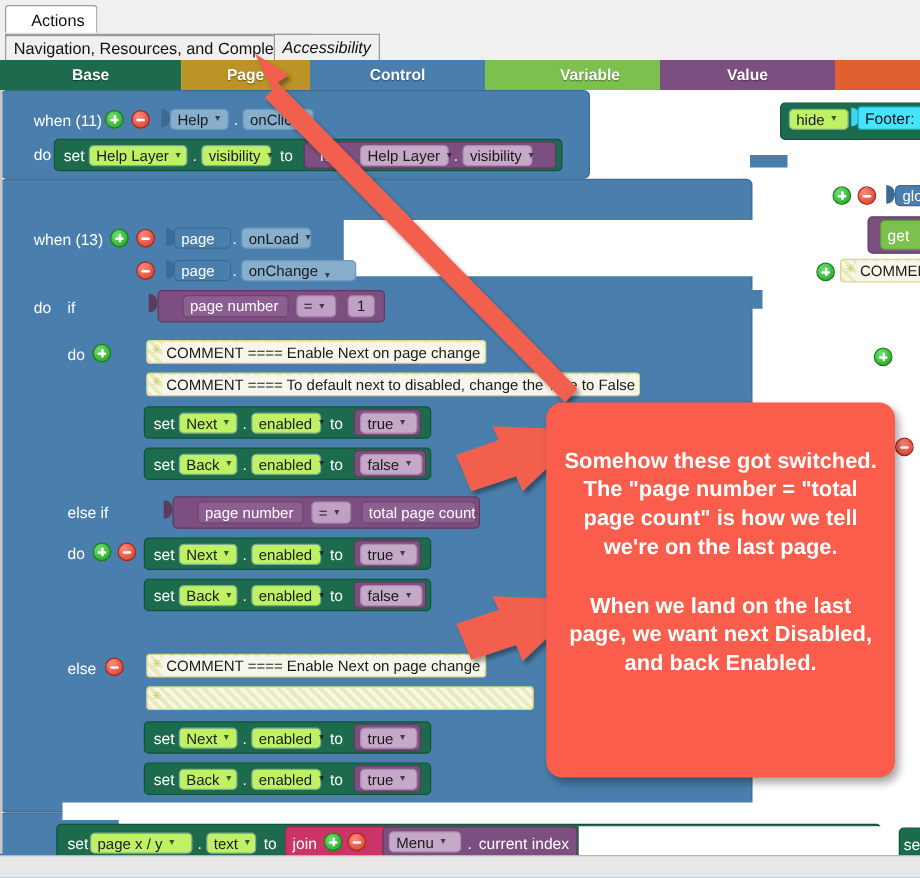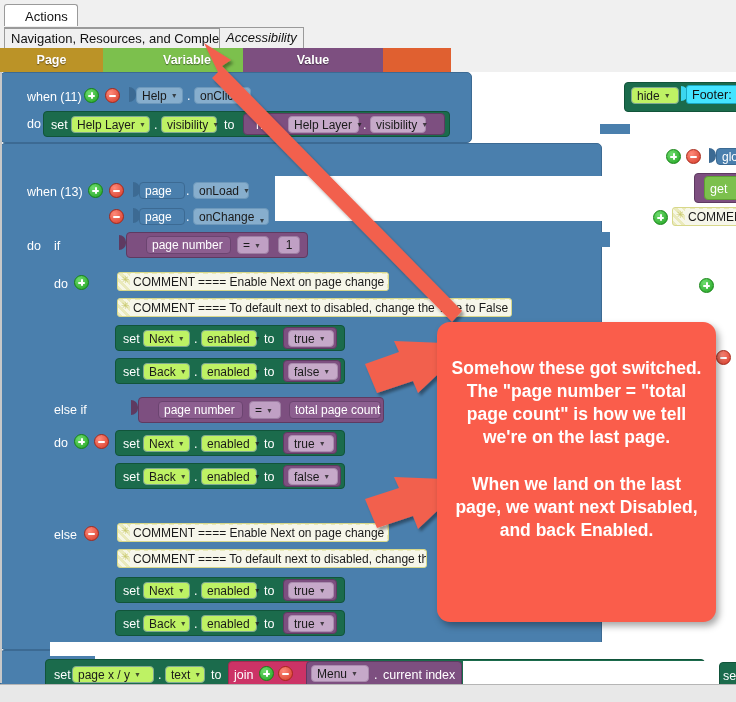--- a/index.html
+++ b/index.html
@@ -107,21 +107,23 @@
   <div class="tabbar">
     <div class="tab active" style="left:4px;">Actions</div>
   </div>
 
   <div class="tabbar2">
     <div class="tab2 active" style="left:4px;">Navigation, Resources, and Completion</div>
     <div class="tab2" style="left:219px;font-style:italic;">Accessibility</div>
   </div>
 
   <div class="palette">
+    <div class="pal-seg" style="width:145px;background:#1b6b4c;">Base</div>
     <div class="pal-seg" style="width:103px;background:#bb9327;">Page</div>
+    <div class="pal-seg" style="width:140px;background:#4a7fad;">Control</div>
     <div class="pal-seg" style="width:140px;background:#7cc04d;padding-left:28px;">Variable</div>
     <div class="pal-seg" style="width:140px;background:#7d4f80;">Value</div>
     <div class="pal-seg" style="width:68px;background:#e06030;"></div>
   </div>
 
   <div class="canvas">
 
     <div class="evt" style="left:18px;top:9px;width:470px;height:69px;"></div>
     <div class="lbl" style="left:27px;top:18px;">when (11)</div>
     <div class="mut plus" style="left:84px;top:16px;"></div>
@@ -180,21 +182,21 @@
       <span>onLoad</span>
         <span class="caret">▼</span>
     </div>
 
     <div class="mut minus" style="left:109px;top:137px;"></div>
     <div class="notch" style="left:133px;top:136px;background:#3c6a93;"></div>
     <div class="dd dd-blue" style="left:139px;top:136px;width:46px;background:#4a7fad;border-color:#3c6a93;color:#fff;">
       <span>page</span>
     </div>
     <div class="lbl" style="left:186px;top:138px;">.</div>
-    <div class="dd dd-blue" style="left:193px;top:136px;width:76px;align-items:flex-end;">
+    <div class="dd dd-blue" style="left:193px;top:136px;width:92px;align-items:flex-end;">
       <span>onChange</span>
         <span class="caret">▼</span>
     </div>
 
     <div class="lbl" style="left:27px;top:167px;">do</div>
     <div class="ctl" style="left:45px;top:160px;width:565px;height:430px;"></div>
     <div style="position:absolute;left:96px;top:160px;width:514px;height:15px;background:#4a7fad;"></div>
     <div class="lbl" style="left:54px;top:167px;">if</div>
 
     <div class="notch" style="left:119px;top:163px;background:#5e3a61;"></div>
@@ -311,21 +313,20 @@
     </div>
 
     <div class="lbl" style="left:54px;top:456px;">else</div>
     <div class="mut minus" style="left:84px;top:454px;"></div>
     <div class="cmt" style="left:117px;top:451px;width:272px;">
       <span class="star">✳</span>
       <span class="txt">COMMENT ==== Enable Next on page change</span>
     </div>
     <div class="cmt" style="left:117px;top:477px;width:310px;">
       <span class="star">✳</span>
-      <span class="txt">COMMENT ==== To default next to disabled, change th</span>
     </div>
 
     <div class="setblk" style="left:115px;top:505px;width:230px;height:26px;"></div>
     <div class="lbl" style="left:123px;top:512px;">set</div>
     <div class="dd dd-green" style="left:143px;top:510px;width:47px;">
       <span>Next</span>
         <span class="caret">▼</span>
     </div>
     <div class="lbl" style="left:194px;top:512px;">.</div>
     <div class="dd dd-green" style="left:201px;top:510px;width:56px;">

